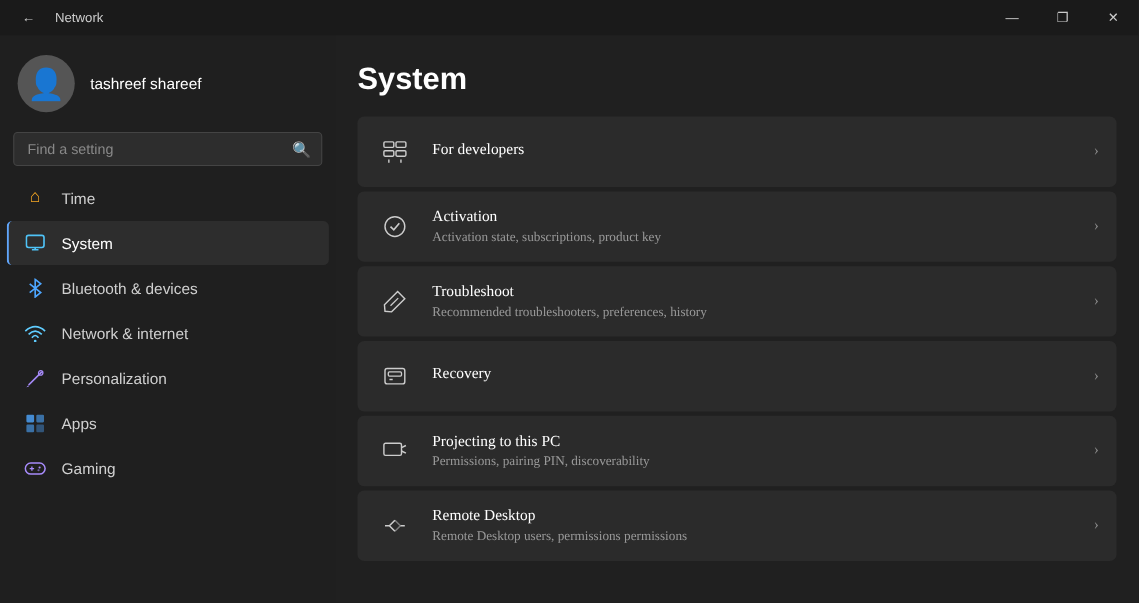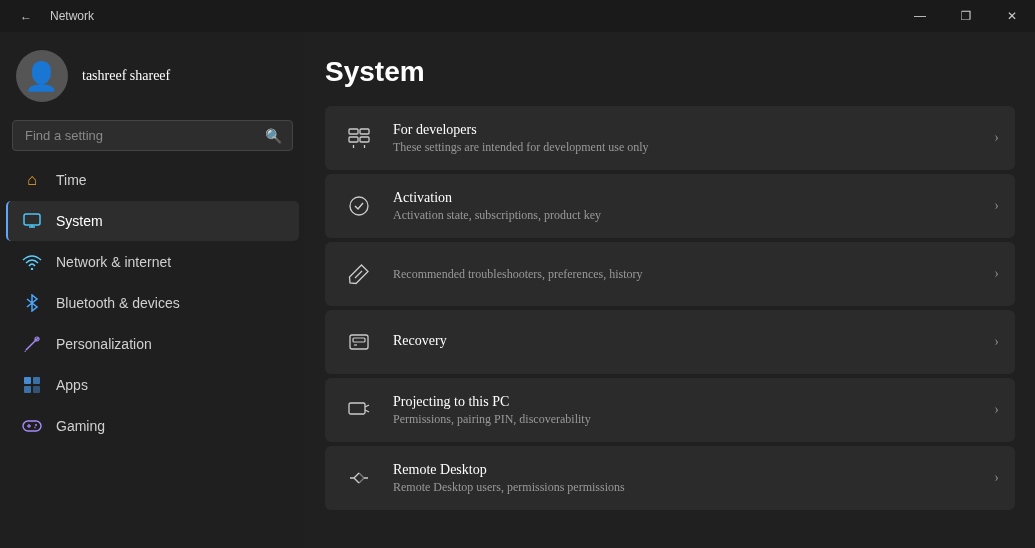--- a/index.html
+++ b/index.html
@@ -86,21 +86,20 @@
       flex-shrink: 0;
     }
     .avatar-icon {
       font-size: 28px;
       color: #ccc;
     }
     .user-name {
       font-size: 14px;
       font-weight: 500;
       color: #fff;
-      font-family: Liberation Serif, serif;
     }
 
     
     .search-bar {
       margin: 4px 12px 8px 12px;
       position: relative;
     }
     .search-input {
       width: 100%;
       background: #2d2d2d;
@@ -265,38 +264,38 @@
           <svg width="18" height="18" viewBox="0 0 18 18" fill="none">
             <rect x="1" y="2" width="16" height="11" rx="2" stroke="#4fc3f7" stroke-width="1.5" fill="none"></rect>
             <line x1="6" y1="15" x2="12" y2="15" stroke="#4fc3f7" stroke-width="1.5"></line>
             <line x1="9" y1="13" x2="9" y2="15" stroke="#4fc3f7" stroke-width="1.5"></line>
           </svg>
         </span>
         <span>System</span>
       </div>
 
       <div class="nav-item">
+        <span class="nav-icon bluetooth">
+          <svg width="16" height="18" viewBox="0 0 16 18" fill="none">
+            <polyline points="3,5 13,13 8,17 8,1 13,5 3,13" stroke="#4da6ff" stroke-width="1.5" fill="none"></polyline>
+          </svg>
+        </span>
+        <span>Bluetooth &amp; devices</span>
+      </div>
+
+      <div class="nav-item">
         <span class="nav-icon network">
           <svg width="20" height="16" viewBox="0 0 20 16" fill="none">
             <path d="M1 6 Q10-2 19 6" stroke="#60cdff" stroke-width="1.5" fill="none"></path>
             <path d="M4 9 Q10 3 16 9" stroke="#60cdff" stroke-width="1.5" fill="none"></path>
             <path d="M7 12 Q10 8 13 12" stroke="#60cdff" stroke-width="1.5" fill="none"></path>
             <circle cx="10" cy="15" r="1.2" fill="#60cdff"></circle>
           </svg>
         </span>
         <span>Network &amp; internet</span>
-      </div>
-
-      <div class="nav-item">
-        <span class="nav-icon bluetooth">
-          <svg width="16" height="18" viewBox="0 0 16 18" fill="none">
-            <polyline points="3,5 13,13 8,17 8,1 13,5 3,13" stroke="#4da6ff" stroke-width="1.5" fill="none"></polyline>
-          </svg>
-        </span>
-        <span>Bluetooth &amp; devices</span>
       </div>
 
       <div class="nav-item">
         <span class="nav-icon personalization">
           <svg width="18" height="18" viewBox="0 0 18 18" fill="none">
             <line x1="3" y1="15" x2="15" y2="3" stroke="#a78bfa" stroke-width="1.5"></line>
             <circle cx="14" cy="4" r="2" stroke="#a78bfa" stroke-width="1.2" fill="none"></circle>
             <path d="M3 15 l-2 2 2-0.5z" fill="#a78bfa"></path>
           </svg>
         </span>
@@ -343,21 +342,20 @@
             <rect x="2" y="3" width="9" height="5" rx="1" stroke="#ccc" stroke-width="1.3" fill="none"></rect>
             <rect x="13" y="3" width="9" height="5" rx="1" stroke="#ccc" stroke-width="1.3" fill="none"></rect>
             <rect x="2" y="11" width="9" height="5" rx="1" stroke="#ccc" stroke-width="1.3" fill="none"></rect>
             <rect x="13" y="11" width="9" height="5" rx="1" stroke="#ccc" stroke-width="1.3" fill="none"></rect>
             <line x1="6.5" y1="19" x2="6.5" y2="22" stroke="#ccc" stroke-width="1.3"></line>
             <line x1="17.5" y1="19" x2="17.5" y2="22" stroke="#ccc" stroke-width="1.3"></line>
           </svg>
         </div>
         <div class="settings-item-text">
           <div class="settings-item-title">For developers</div>
-          <div class="settings-item-desc">These settings are intended for development use only</div>
         </div>
         <span class="settings-item-chevron">›</span>
       </div>
 
       <div class="settings-item">
         <div class="settings-item-icon">
           <svg width="24" height="24" viewBox="0 0 24 24" fill="none">
             <circle cx="12" cy="12" r="9" stroke="#ccc" stroke-width="1.3" fill="none"></circle>
             <polyline points="8,12 11,15 16,9" stroke="#ccc" stroke-width="1.5" fill="none"></polyline>
           </svg>
@@ -370,20 +368,21 @@
       </div>
 
       <div class="settings-item">
         <div class="settings-item-icon">
           <svg width="24" height="24" viewBox="0 0 24 24" fill="none">
             <path d="M14.5 3 L21 9.5 L9 21.5 L3 21 L2.5 15 Z" stroke="#ccc" stroke-width="1.3" fill="none"></path>
             <line x1="8" y1="16" x2="15" y2="9" stroke="#ccc" stroke-width="1.2"></line>
           </svg>
         </div>
         <div class="settings-item-text">
+          <div class="settings-item-title">Troubleshoot</div>
           <div class="settings-item-desc">Recommended troubleshooters, preferences, history</div>
         </div>
         <span class="settings-item-chevron">›</span>
       </div>
 
       <div class="settings-item">
         <div class="settings-item-icon">
           <svg width="24" height="24" viewBox="0 0 24 24" fill="none">
             <rect x="3" y="5" width="18" height="14" rx="2" stroke="#ccc" stroke-width="1.3" fill="none"></rect>
             <rect x="6" y="8" width="12" height="4" rx="1" stroke="#ccc" stroke-width="1.2" fill="none"></rect>

